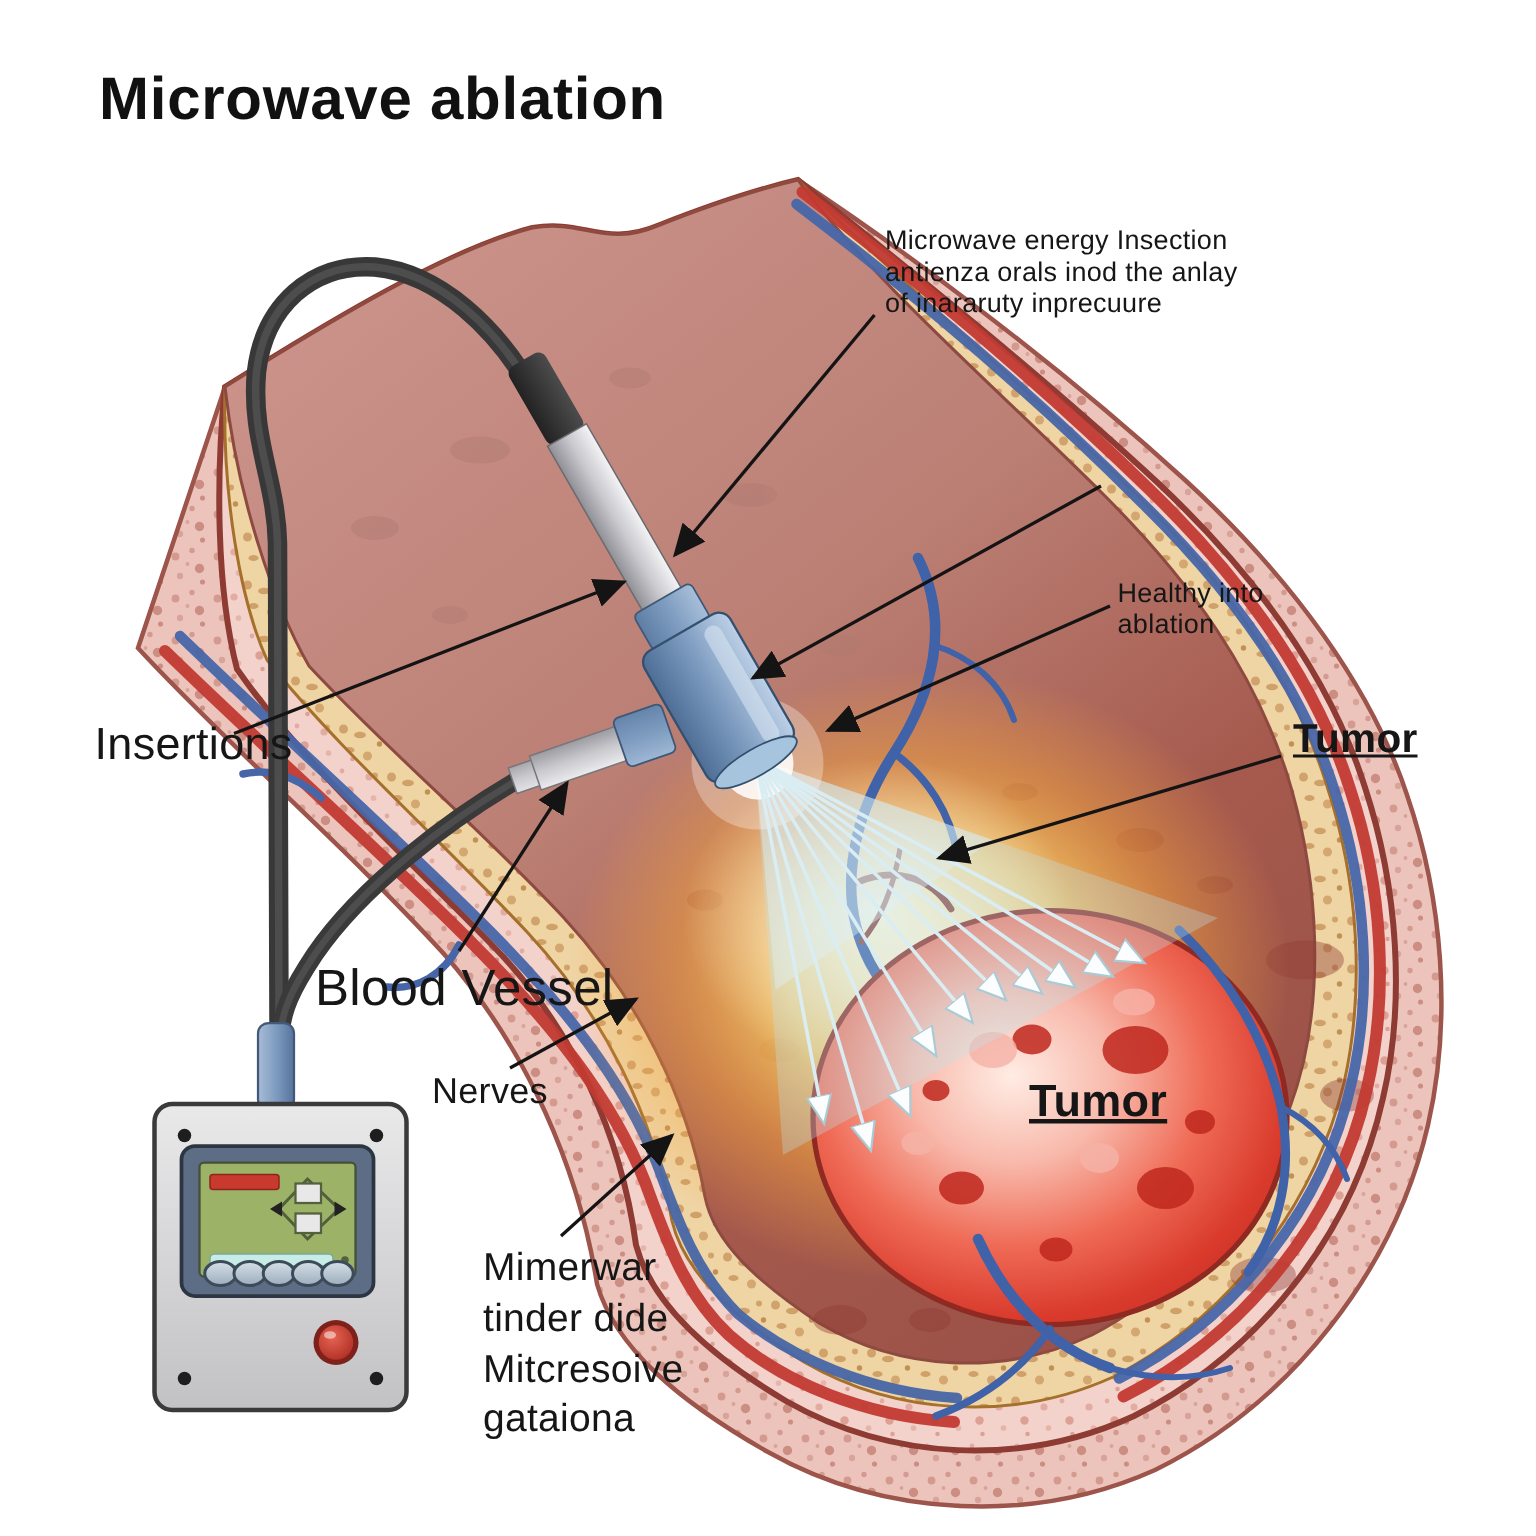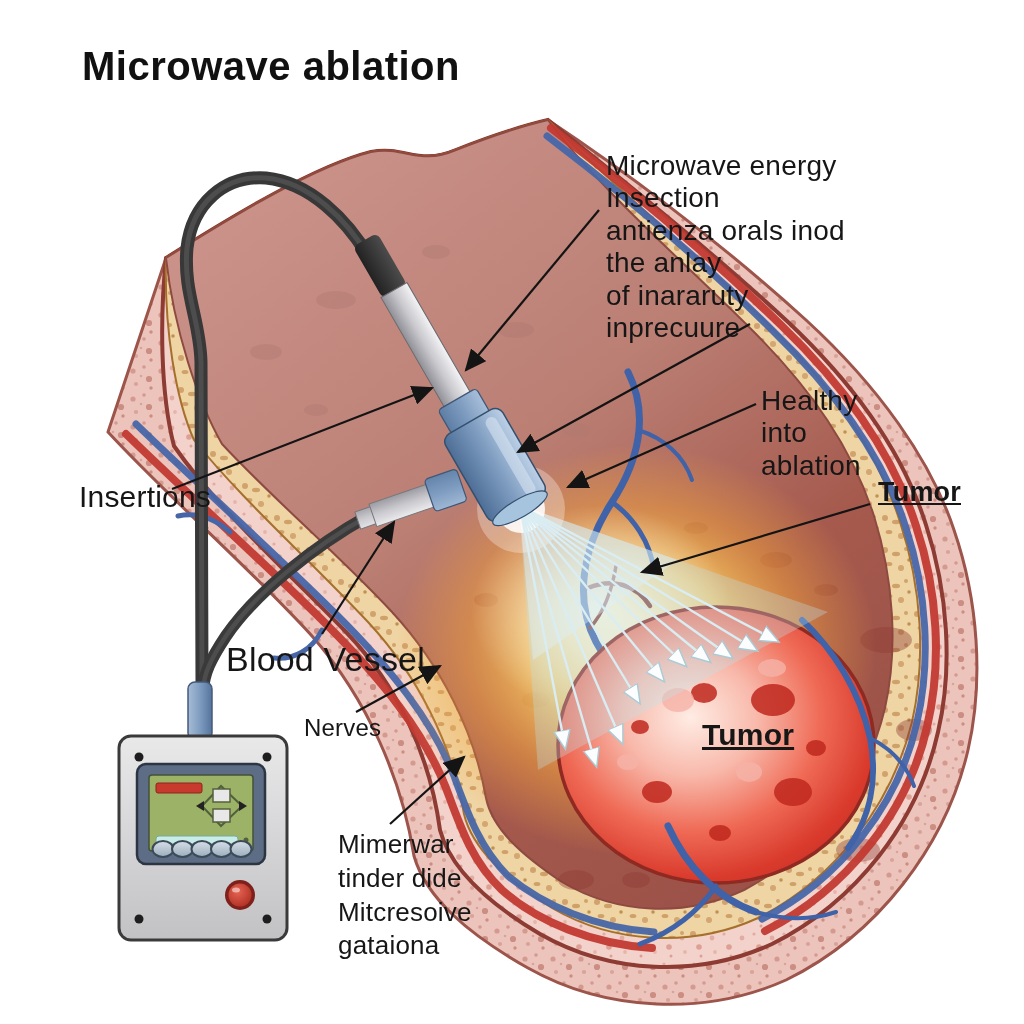--- a/index.html
+++ b/index.html
@@ -1,20 +1,20 @@
 <!DOCTYPE html>
 <html><head>
 <meta charset="utf-8">
 <style>
   html,body{margin:0;padding:0;}
   body{width:1024px;height:1024px;background:#ffffff;position:relative;overflow:hidden;
        font-family:"Liberation Sans",sans-serif;}
-  #stage{position:absolute;left:0;top:0;width:860px;height:1024px;margin-left:16px;}
+  #stage{position:absolute;left:0;top:0;width:860px;height:1024px;}
   svg{position:absolute;left:0;top:0;}
-  .label{position:absolute;font-size:28px;line-height:1.16;color:#161616;
+  .label{position:absolute;font-size:18px;line-height:1.16;color:#161616;
          white-space:pre-line;letter-spacing:.2px;}
   .title{position:absolute;font-size:40px;font-weight:700;color:#111;letter-spacing:.5px;}
   .bold{font-weight:700;text-decoration:underline;}
   .big{font-size:30px;}
   .callout{font-size:27px;}
 </style>
 </head>
 <body>
 
 <div id="stage">

